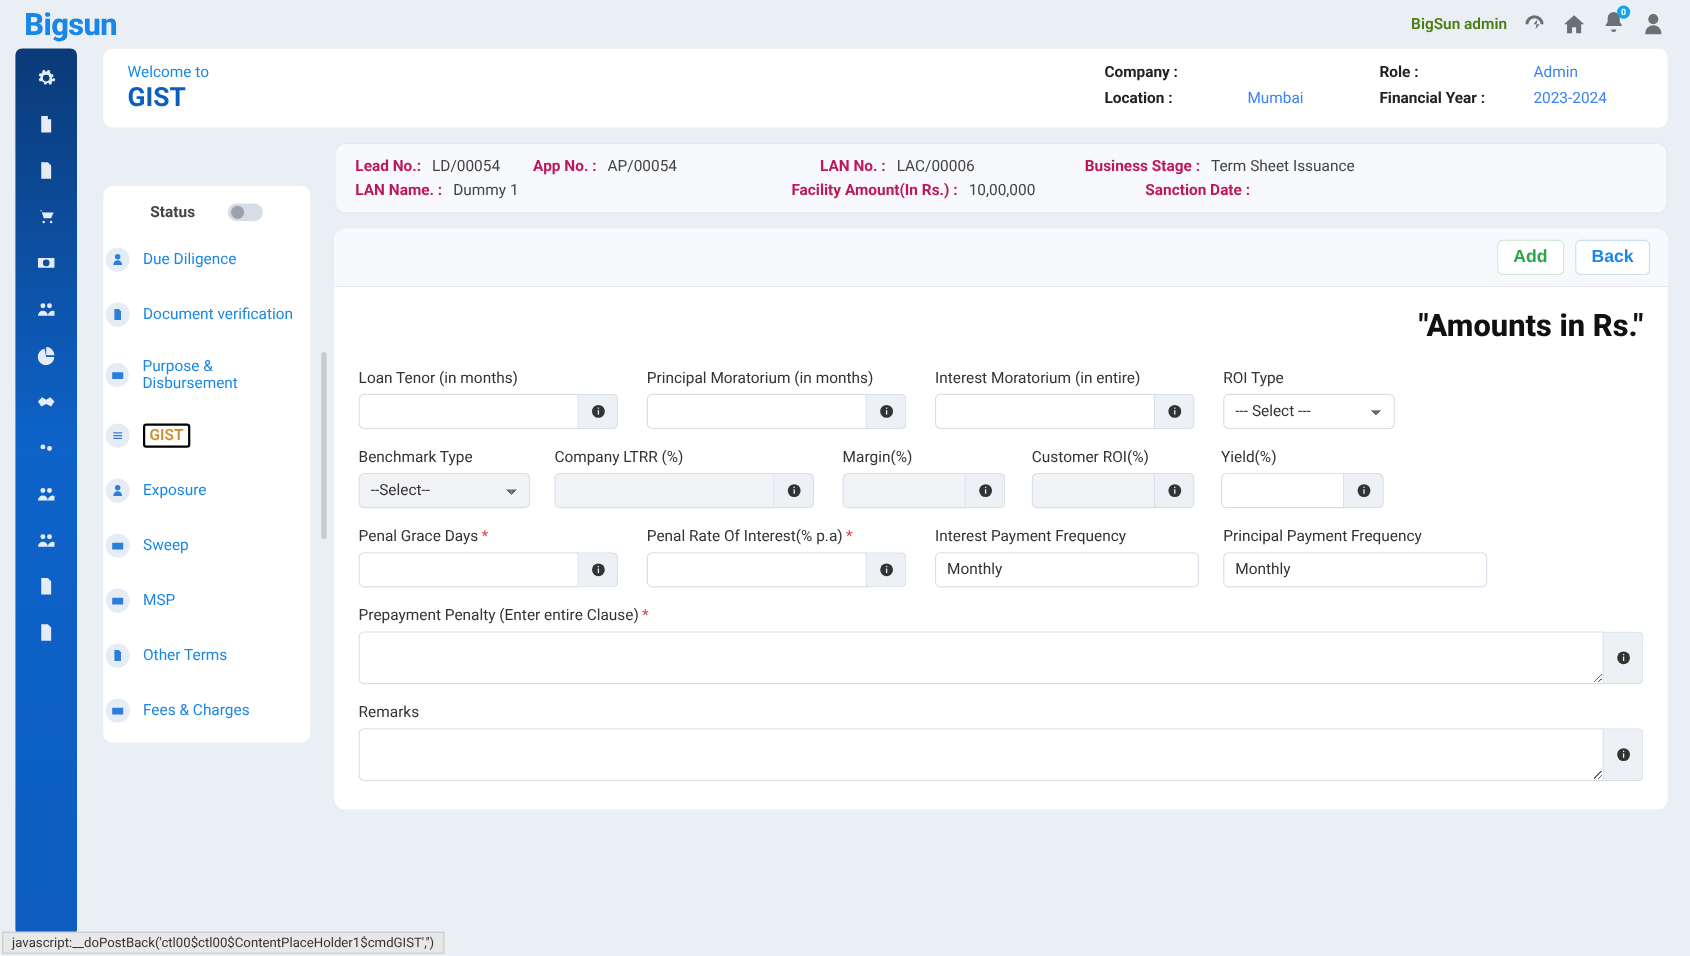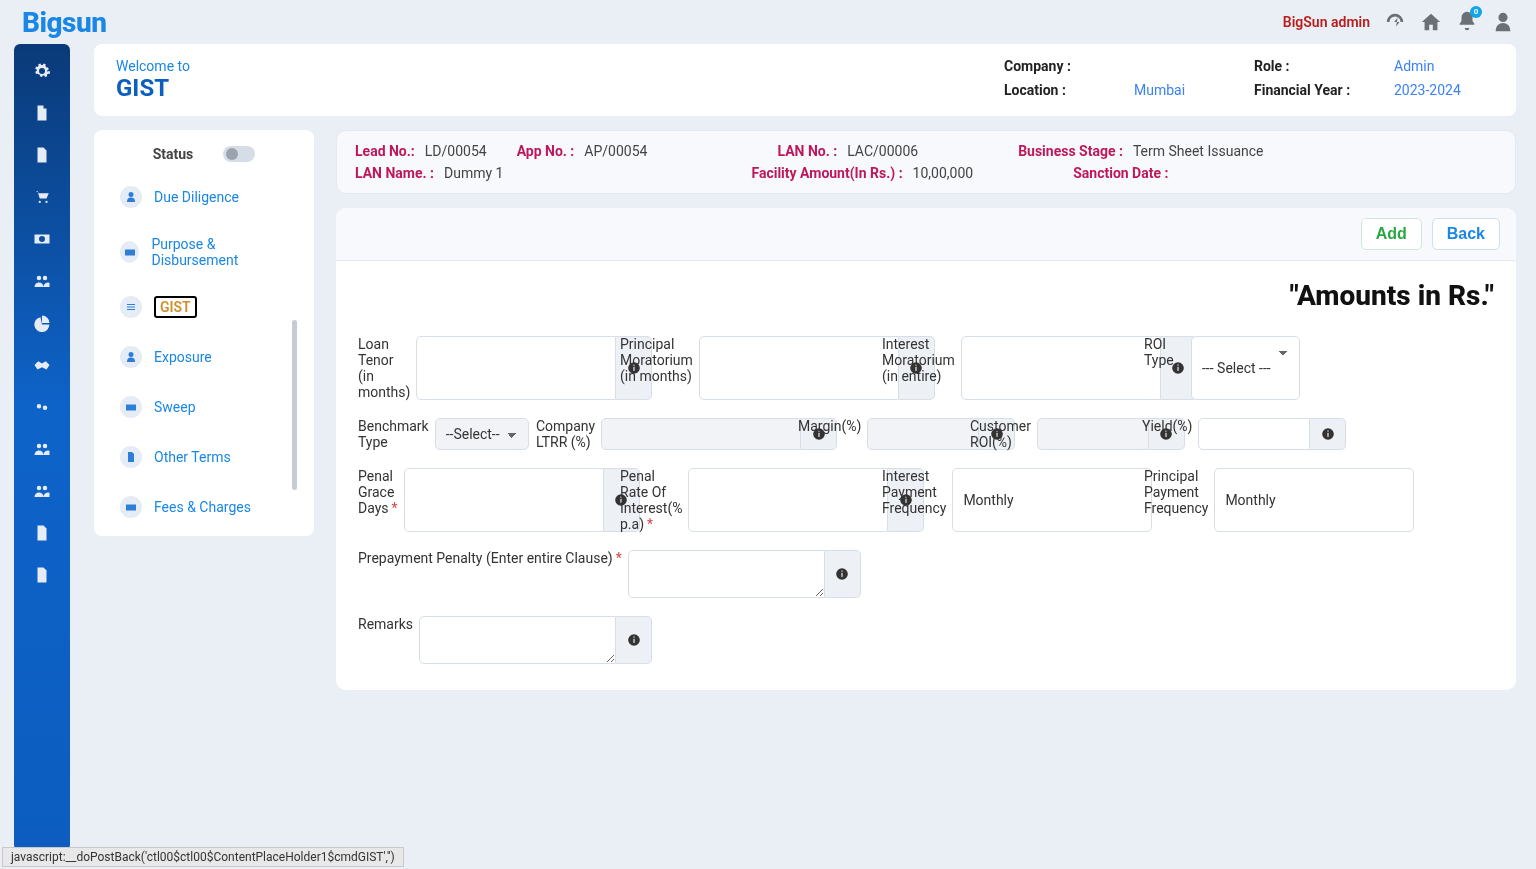--- a/index.html
+++ b/index.html
@@ -24,21 +24,21 @@
   font-size: 28px;
   font-weight: 800;
   color: #1a87e6;
   letter-spacing: -0.5px;
 }
 .top-right {
   display: flex;
   align-items: center;
   gap: 14px;
 }
-.user-name { font-weight: 600; color: #b91c1c; }
+.user-name { font-weight: 600; color: #4d7c0f; }
 .icon { width: 22px; height: 22px; fill: #6b6f76; cursor: pointer; }
 .bell-wrap { position: relative; }
 .bell-badge {
   position: absolute;
   top: -4px; right: -4px;
   width: 12px; height: 12px;
   background: #0ea5e9; border-radius: 50%;
   display: flex; align-items: center; justify-content: center;
   color:#fff; font-size:8px; font-weight:700;
 }
@@ -73,43 +73,44 @@
 .welcome-text .pg { font-size: 24px; font-weight: 700; color: #0d5fbf; }
 .info-grid {
   display: grid;
   grid-template-columns: 130px 120px 140px 100px;
   row-gap: 8px;
 }
 .info-label { font-weight: 700; color: #222; }
 .info-value { color: #3b82f6; }
 .body-row { display: flex; gap: 22px; margin-top: 14px; }
 .status-panel {
-  width: 220px;
+  width: 188px;
   background: #fff;
   border-radius: 8px;
   padding: 10px 0 4px;
   height: fit-content;
+  margin-top: 39px;
 }
 .status-header {
   display: flex; align-items: center; justify-content: center;
   gap: 30px; padding: 6px 14px 10px;
   font-weight: 700; color: #444;
 }
 .toggle {
   width: 32px; height: 16px; background: #d7dde6; border-radius: 10px;
   position: relative;
 }
 .toggle::after {
   content:""; width:12px; height:12px; background:#9aa2ae;
   border-radius:50%; position:absolute; top:2px; left:3px;
 }
 .status-list { list-style: none; }
 .status-list li {
   display:flex; align-items:center; gap:12px;
-  padding: 14px 26px;
+  padding: 14px 2px;
   cursor:pointer;
 }
 .status-list .si {
   width:22px; height:22px; border-radius:50%;
   background:#e6ecf5; display:flex; align-items:center; justify-content:center;
 }
 .status-list .si svg { width:12px; height:12px; fill:#2d7ed8; }
 .status-list a { color:#1a87e6; text-decoration:none; font-size:14px; }
 .status-list li.active a {
   color:#cf8e2a; border:2px solid #000; padding:1px 4px; border-radius:3px;
@@ -135,21 +136,21 @@
   border-radius:5px; font-weight:700; cursor:pointer; font-size:16px;
 }
 .btn.add { color:#28a745; border-color:#cfe9d6; }
 .btn.back { color:#1a87e6; border-color:#cddff2; }
 .form-title {
   text-align:right; font-size:28px; font-weight:800; color:#111;
   padding: 18px 22px 0;
 }
 .form-body { padding: 24px 22px 8px; }
 .row { display:flex; gap: 22px; margin-bottom: 18px; flex-wrap:nowrap; }
-.field { display:flex; flex-direction:row; gap:6px; }
+.field { display:flex; flex-direction:column; gap:6px; }
 .field label { color:#333; font-size:14px; }
 .req { color:#d64545; margin-left:3px; }
 .input-group { display:flex; }
 .input, select, textarea {
   border:1px solid #d7dee8; border-radius:5px; padding:7px 10px;
   font-size:14px; color:#333; background:#fff; font-family:inherit;
 }
 .input.disabled { background:#f1f3f7; }
 .input-group .input { border-top-right-radius:0; border-bottom-right-radius:0; }
 .info-btn {
@@ -268,20 +269,28 @@
               <span class="si">
                 <svg viewBox="0 0 24 24">
                   <path d="M12 12a5 5 0 100-10 5 5 0 000 10zm-8 9a8 8 0 0116 0v1H4v-1z"></path>
                 </svg>
               </span>
               <a>Due Diligence</a>
             </li>
             <li>
               <span class="si">
                 <svg viewBox="0 0 24 24">
+                  <path d="M6 2h8l4 4v16H6V2z"></path>
+                </svg>
+              </span>
+              <a>Document verification</a>
+            </li>
+            <li>
+              <span class="si">
+                <svg viewBox="0 0 24 24">
                   <path d="M2 7h20v12H2z"></path>
                 </svg>
               </span>
               <a>Purpose &amp; Disbursement</a>
             </li>
             <li class="active">
               <span class="si">
                 <svg viewBox="0 0 24 24">
                   <path d="M4 6h16v2H4zm0 5h16v2H4zm0 5h16v2H4z"></path>
                 </svg>
@@ -296,20 +305,28 @@
               </span>
               <a>Exposure</a>
             </li>
             <li>
               <span class="si">
                 <svg viewBox="0 0 24 24">
                   <path d="M2 7h20v12H2z"></path>
                 </svg>
               </span>
               <a>Sweep</a>
+            </li>
+            <li>
+              <span class="si">
+                <svg viewBox="0 0 24 24">
+                  <path d="M2 7h20v12H2z"></path>
+                </svg>
+              </span>
+              <a>MSP</a>
             </li>
             <li>
               <span class="si">
                 <svg viewBox="0 0 24 24">
                   <path d="M6 2h8l4 4v16H6V2z"></path>
                 </svg>
               </span>
               <a>Other Terms</a>
             </li>
             <li>

